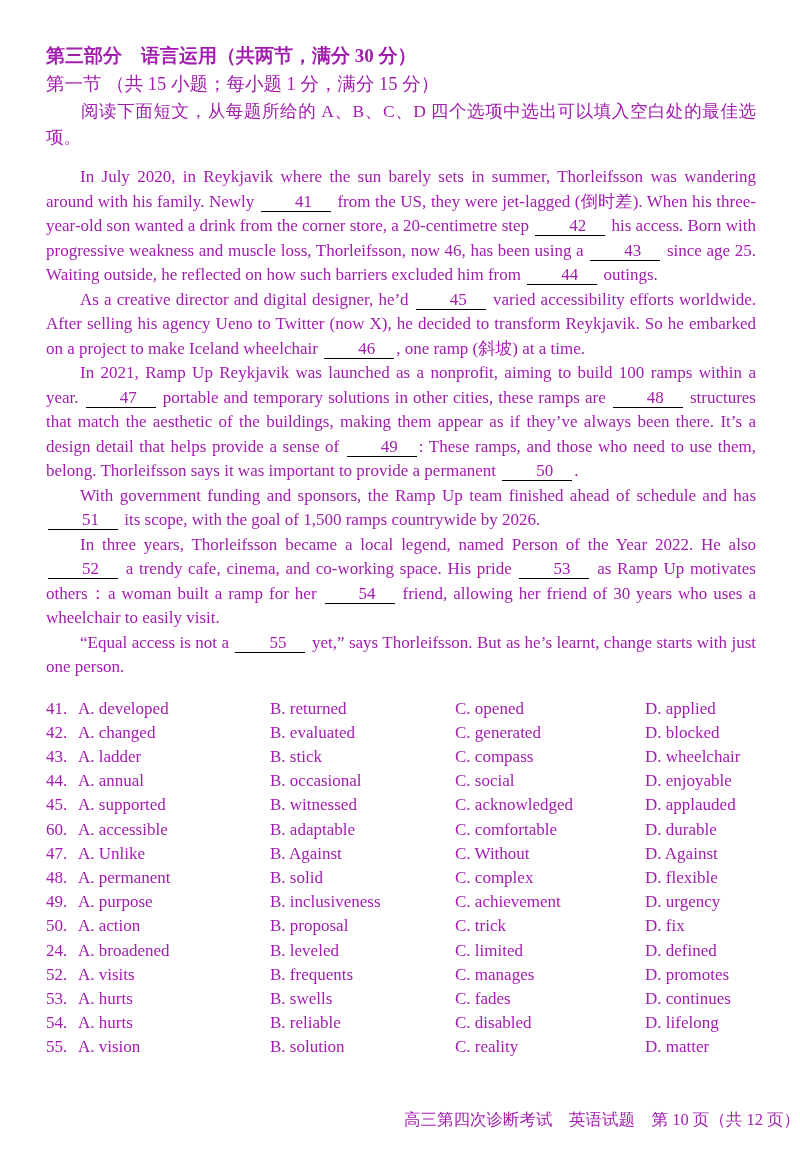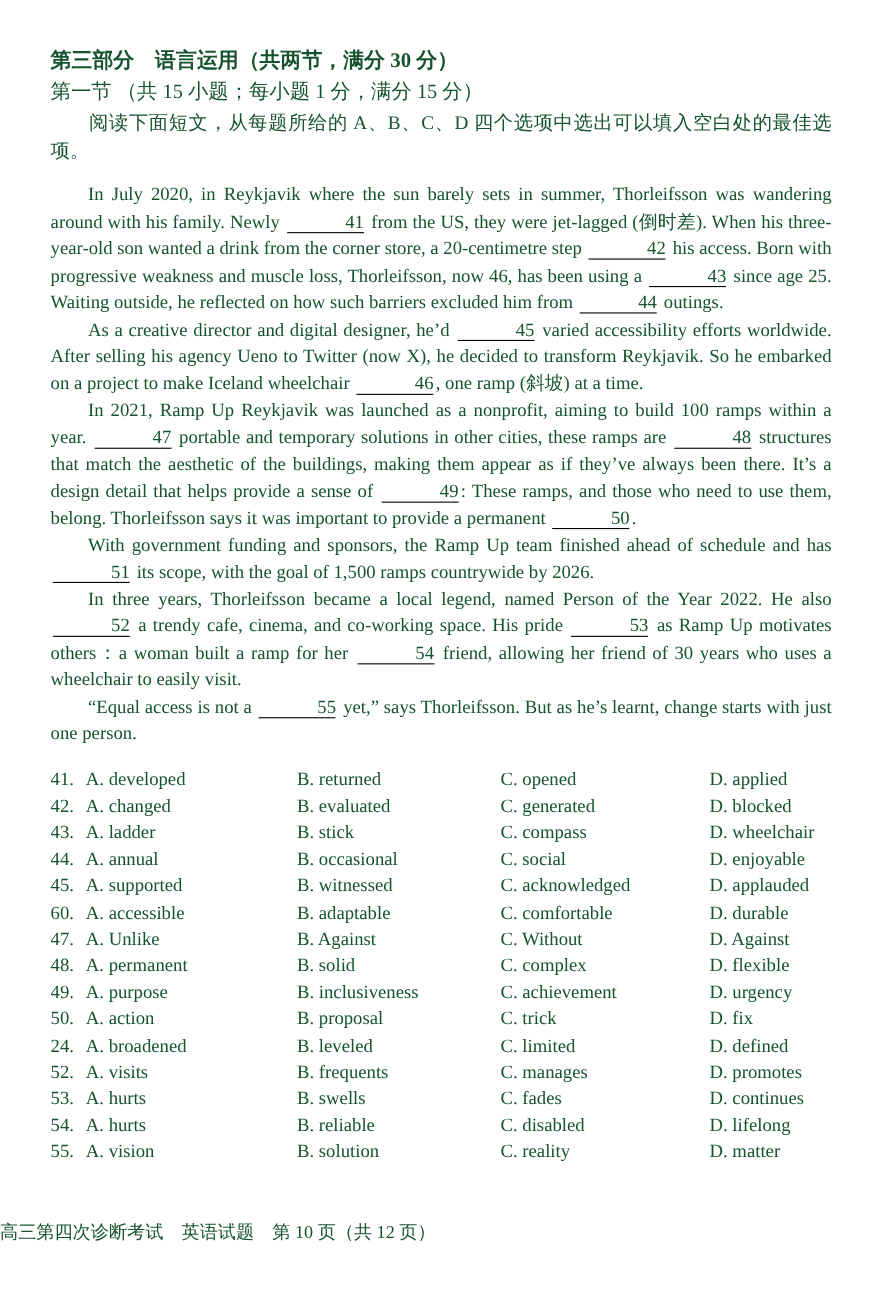--- a/index.html
+++ b/index.html
@@ -2,21 +2,21 @@
 <html><head>
 <meta charset="utf-8">
 <style>
   html, body { margin: 0; padding: 0; background: #ffffff; }
   .page {
     position: relative;
     width: 800px;
     height: 1146px;
     margin: 0 auto;
     background: #ffffff;
-    color: #14532d;
+    color: #a21caf;
     font-family: "Liberation Serif", "DejaVu Serif", serif;
     box-sizing: border-box;
     padding: 42px 44px 0 46px;
     overflow: hidden;
   }
   .part-title {
     font-size: 19px;
     font-weight: bold;
     line-height: 28px;
     margin: 0;
@@ -38,40 +38,40 @@
   .para {
     margin: 0;
     font-size: 17px;
     line-height: 24.5px;
     text-indent: 2em;
     text-align: justify;
   }
   .blank {
     display: inline-block;
     min-width: 70px;
-    text-align: right;
+    text-align: left;
     border-bottom: 1.5px solid #000;
     line-height: 18px;
     margin: 0 2px;
   }
   .questions { margin-top: 17px; }
   .q-row {
     display: grid;
     grid-template-columns: 32px 192px 185px 190px 1fr;
     font-size: 17px;
     line-height: 24.2px;
   }
   .q-num { white-space: nowrap; }
   .q-opt { white-space: nowrap; }
   .footer {
     position: absolute;
     left: 0;
     right: 0;
     bottom: 15px;
-    text-align: left;
+    text-align: right;
     font-size: 16.5px;
     line-height: 22px;
   }
 </style>
 </head>
 <body>
 
 <div class="page">
   <p class="part-title">第三部分　语言运用（共两节，满分 30 分）</p>
   <p class="section-title">第一节 （共 15 小题；每小题 1 分，满分 15 分）</p>

